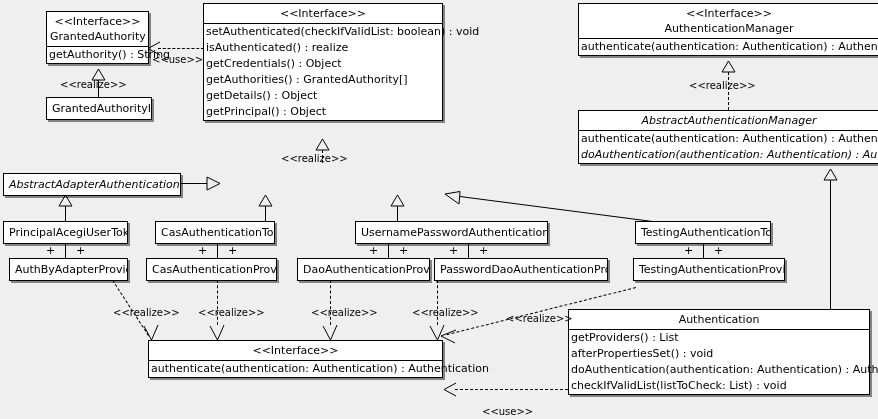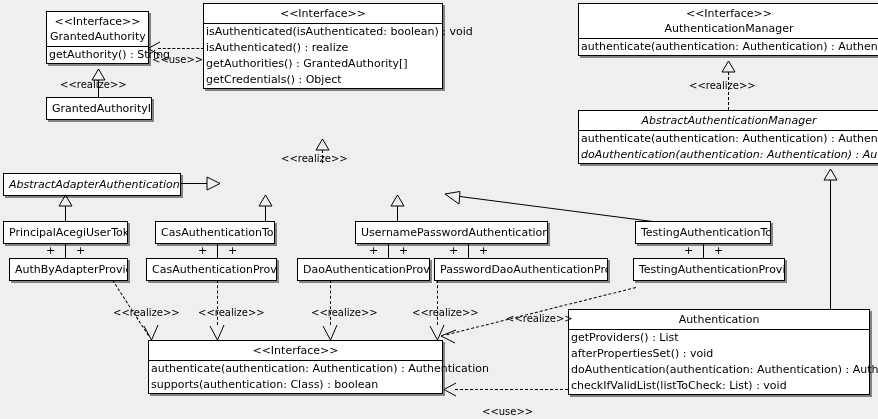--- a/index.html
+++ b/index.html
@@ -259,24 +259,26 @@
       <span class="uml-name">GrantedAuthorityImpl</span>
     </div>
   </div>
 
   <div class="uml-class" style="left:203px; top:3px; width:240px;">
     <div class="uml-head">
       <span class="uml-stereo">&lt;&lt;Interface&gt;&gt;</span>
     </div>
     <div class="uml-sep"></div>
     <div class="uml-ops">
-      <span class="uml-op">isAuthenticated(isAuthenticated: boolean) : void</span>
+      <span class="uml-op">setAuthenticated(checkIfValidList: boolean) : void</span>
       <span class="uml-op">isAuthenticated() : realize</span>
+      <span class="uml-op">getCredentials() : Object</span>
       <span class="uml-op">getAuthorities() : GrantedAuthority[]</span>
-      <span class="uml-op">getCredentials() : Object</span>
+      <span class="uml-op">getDetails() : Object</span>
+      <span class="uml-op">getPrincipal() : Object</span>
     </div>
   </div>
 
   <div class="uml-class" style="left:578px; top:3px; width:302px;">
     <div class="uml-head">
       <span class="uml-stereo">&lt;&lt;Interface&gt;&gt;</span>
       <span class="uml-name">AuthenticationManager</span>
     </div>
     <div class="uml-sep"></div>
     <div class="uml-ops">
@@ -356,21 +358,20 @@
     </div>
   </div>
 
   <div class="uml-class" style="left:148px; top:340px; width:295px;">
     <div class="uml-head">
       <span class="uml-stereo">&lt;&lt;Interface&gt;&gt;</span>
     </div>
     <div class="uml-sep"></div>
     <div class="uml-ops">
       <span class="uml-op">authenticate(authentication: Authentication) : Authentication</span>
-      <span class="uml-op">supports(authentication: Class) : boolean</span>
     </div>
   </div>
 
   <div class="uml-class" style="left:568px; top:309px; width:302px;">
     <div class="uml-head">
       <span class="uml-name">Authentication</span>
     </div>
     <div class="uml-sep"></div>
     <div class="uml-ops">
       <span class="uml-op">getProviders() : List</span>

